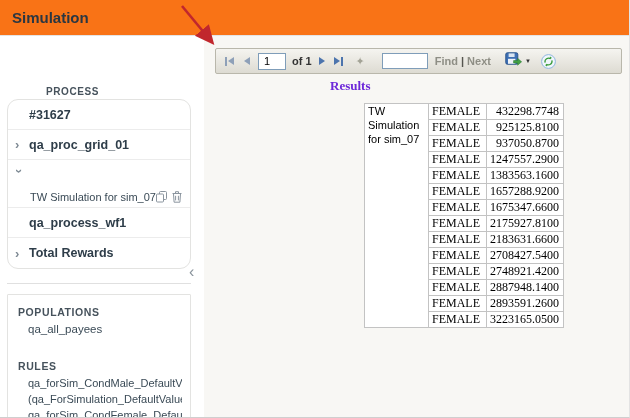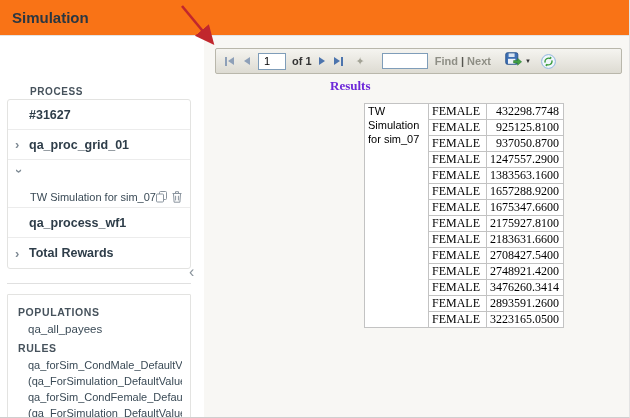--- a/index.html
+++ b/index.html
@@ -8,22 +8,22 @@
     position:relative; width:630px; height:418px; overflow:hidden;
     font-family:"Liberation Sans", sans-serif; background:#fff;
     border-right:1px solid #e3e3e3; border-bottom:1px solid #cfcfcf;
   }
   
   .header { position:absolute; left:0; top:0; width:630px; height:36px; background:#f97316; border-bottom:1px solid #e4e4e4; }
   .page-title { position:absolute; left:12px; top:9px; font-size:15px; font-weight:bold; color:#2b3742; }
   
   .sidebar { position:absolute; left:0; top:36px; width:204px; height:382px; background:#fff; }
   .side-heading { font-size:10px; font-weight:bold; letter-spacing:.6px; color:#46525c; }
-  .process-heading { position:absolute; left:14px; top:50px;padding-left:16px; }
-  .pcard { position:absolute; left:7px; top:63px; width:184px; background:#fff; border:1px solid #e3e3e1; border-radius:3px; }
+  .process-heading { position:absolute; left:30px; top:50px;padding-left:16px; }
+  .pcard { position:absolute; left:7px; top:63px; width:184px; background:#fff; border:1px solid #e3e3e1; border-radius:11px; }
   .prow { position:relative; display:flex; align-items:center; }
   .prow.sep { border-bottom:1px solid #ececec; }
   .prow .plabel { font-size:12.5px; font-weight:bold; color:#2e3d49; white-space:nowrap; overflow:hidden; }
   .prow.noarrow { padding-left:21px; }
   .prow.witharrow { padding-left:7px; }
   .chev { display:inline-block; font-size:13px; color:#7e8a94; width:9px; margin-right:5px; line-height:1; font-weight:bold; }
   .chev.down { transform:rotate(90deg); }
   .r1 { height:30px; }
   .r2 { height:30px; }
   .r3 { height:26px; }
@@ -31,21 +31,21 @@
   .r4 .sublabel { font-size:11px; color:#3a4a56; white-space:nowrap; overflow:hidden; }
   .r5 { height:30px; }
   .r6 { height:30px; }
   .acticons { display:flex; gap:5px; align-items:center; }
   .acticons span { display:inline-flex; cursor:pointer; }
   .side-divider { position:absolute; left:7px; top:247px; width:184px; height:1px; background:#e0e0e0; }
   .collapse-handle { position:absolute; left:189px; top:228px; font-size:16px; color:#8a949c; cursor:pointer; line-height:1; }
   .popcard { position:absolute; left:7px; top:258px; width:184px; height:148px; background:#fff; border:1px solid #e3e3e1; border-radius:1px; padding:11px 8px 0 10px; }
   .popcard .side-heading { font-size:10.5px; }
   .pop-item { font-size:11.5px; color:#3a4a56; margin:5px 0 0 10px; }
-  .rules-heading { margin-top:7px; }
+  .rules-heading { margin-top:25px; }
   .rule-item { font-size:11px; color:#3a4a56; margin-left:10px; line-height:16px; white-space:nowrap; overflow:hidden; }
   .rules-list { margin-top:3px; }
   
   .rpanel { position:absolute; left:204px; top:36px; width:426px; height:382px; background:#f8f7f4; }
   
   .toolbar {
     position:absolute; left:215px; top:48px; width:407px; height:26px;
     background:linear-gradient(#f5f4f0, #dddbd2); border:1px solid #b9b7ab; border-radius:2px;
     display:flex; align-items:center; padding-left:9px;
   }
@@ -235,21 +235,21 @@
         <tr>
           <td class="gender-cell">FEMALE</td>
           <td class="value-cell">2708427.5400</td>
         </tr>
         <tr>
           <td class="gender-cell">FEMALE</td>
           <td class="value-cell">2748921.4200</td>
         </tr>
         <tr>
           <td class="gender-cell">FEMALE</td>
-          <td class="value-cell">3476260.3414</td>
+          <td class="value-cell">2887948.1400</td>
         </tr>
         <tr>
           <td class="gender-cell">FEMALE</td>
           <td class="value-cell">2893591.2600</td>
         </tr>
         <tr>
           <td class="gender-cell">FEMALE</td>
           <td class="value-cell">3223165.0500</td>
         </tr>
       </tbody>

